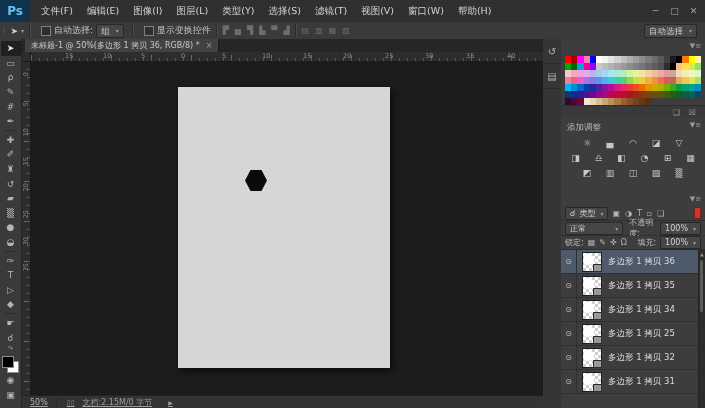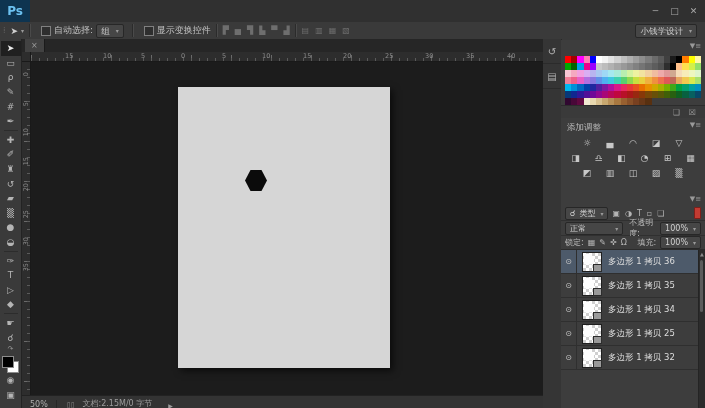--- a/index.html
+++ b/index.html
@@ -59,21 +59,21 @@
           background-size:3px 100%,6px 100%;background-repeat:no-repeat,no-repeat;
           background-position:100% 0,100% 0;z-index:2;}
   .vruler .num{position:absolute;left:0;font-size:6.5px;color:#8c8c8c;
                writing-mode:vertical-rl;transform:rotate(180deg);}
   .page{position:absolute;left:156px;top:35px;width:212px;height:281px;background:#d6d6d6;
         box-shadow:3px 3px 7px rgba(0,0,0,0.6);}
   .hexagon{position:absolute;left:67px;top:83px;width:22px;height:21px;
            clip-path:polygon(25% 0,75% 0,100% 50%,75% 100%,25% 100%,0 50%);}
   
   .statusbar{position:absolute;left:22px;top:395px;width:521px;height:13px;background:#333333;
-             border-top:1px solid #222;display:flex;align-items:flex-end;font-size:8px;color:#9c9c9c;}
+             border-top:1px solid #222;display:flex;align-items:center;font-size:8px;color:#9c9c9c;text-decoration:underline;}
   .sb-zoom{padding:0 8px;color:#b0b0b0;}
   .sb-div{width:1px;height:9px;background:#262626;margin-right:10px;}
   .sb-ico{color:#8a8a8a;font-size:7px;margin-right:8px;}
   .sb-arrow{margin-left:16px;font-size:6px;color:#9c9c9c;}
   
   .dock{position:absolute;left:543px;top:39px;width:162px;height:369px;background:#3a3a3a;}
   .dock-strip{position:absolute;left:0;top:0;width:18px;height:369px;background:#353535;border-right:1px solid #292929;}
   .strip-btn{width:18px;height:24px;display:flex;align-items:center;justify-content:center;
              color:#b2b2b2;font-size:10px;border-bottom:1px solid #2b2b2b;}
   .panel{position:absolute;left:18px;width:144px;background:#3d3d3d;box-sizing:border-box;}
@@ -132,20 +132,33 @@
   .wm-text{position:absolute;left:44px;top:7px;font-size:21px;letter-spacing:1px;color:#f7f7f7;
            text-shadow:0 1px 2px rgba(0,0,0,0.45);white-space:nowrap;}
 </style>
 </head>
 <body>
 
 <div class="app">
 
   <div class="menubar">
     <div class="logo">Ps</div>
+    <div class="menus">
+
+    <div class="menu-item">文件(F)</div>
+        <div class="menu-item">编辑(E)</div>
+        <div class="menu-item">图像(I)</div>
+        <div class="menu-item">图层(L)</div>
+        <div class="menu-item">类型(Y)</div>
+        <div class="menu-item">选择(S)</div>
+        <div class="menu-item">滤镜(T)</div>
+        <div class="menu-item">视图(V)</div>
+        <div class="menu-item">窗口(W)</div>
+        <div class="menu-item">帮助(H)</div>
+      </div>
     <div class="win-controls">
 
     <div class="win-btn">─</div>
         <div class="win-btn">□</div>
         <div class="win-btn">✕</div>
       </div>
   </div>
 
   <div class="optionsbar">
     <span class="ob-grip">⁞</span>
@@ -173,21 +186,21 @@
       </div>
     <div class="ob-sep"></div>
     <div class="gray-icons">
 
     <span>▤</span>
         <span>▥</span>
         <span>▦</span>
         <span>▧</span>
       </div>
     <div class="mini-select workspace">
-      <span>小钱学设计</span>
+      <span>自动选择</span>
       <span class="ob-caret">▾</span>
     </div>
   </div>
 
   <div class="toolbar">
     <div style="display:contents">
       
     <div class="tool selected">
           <span>➤</span>
         </div><div class="tool">
@@ -243,20 +256,21 @@
     <div class="tool">
         <span>◉</span>
       </div>
     <div class="tool">
         <span>▣</span>
       </div>
   </div>
 
   <div class="tabbar">
     <div class="doctab">
+      <span>未标题-1 @ 50%(多边形 1 拷贝 36, RGB/8) *</span>
       <span class="close">×</span>
     </div>
   </div>
 
   <div class="canvas">
     <div class="ruler-corner"></div>
     <div class="hruler">
 
     <span class="num" style="left: 35px;">15</span>
         <span class="num" style="left: 73px;">10</span>
@@ -584,20 +598,28 @@
 
           <div class="lrow">
             <span class="leye">⊙</span>
             <span class="thumb">
               <span class="tshape"></span>
               <span class="tbadge"></span>
             </span>
             <span class="lname">多边形 1 拷贝 32</span>
           </div>
 
+          <div class="lrow">
+            <span class="leye">⊙</span>
+            <span class="thumb">
+              <span class="tshape"></span>
+              <span class="tbadge"></span>
+            </span>
+            <span class="lname">多边形 1 拷贝 31</span>
+          </div>
         </div>
       <div class="lscroll">
         <span class="arr" style="top:1px;">▲</span>
         <div class="lthumbbar"></div>
 
       </div>
 
     </div>
   </div>
 

